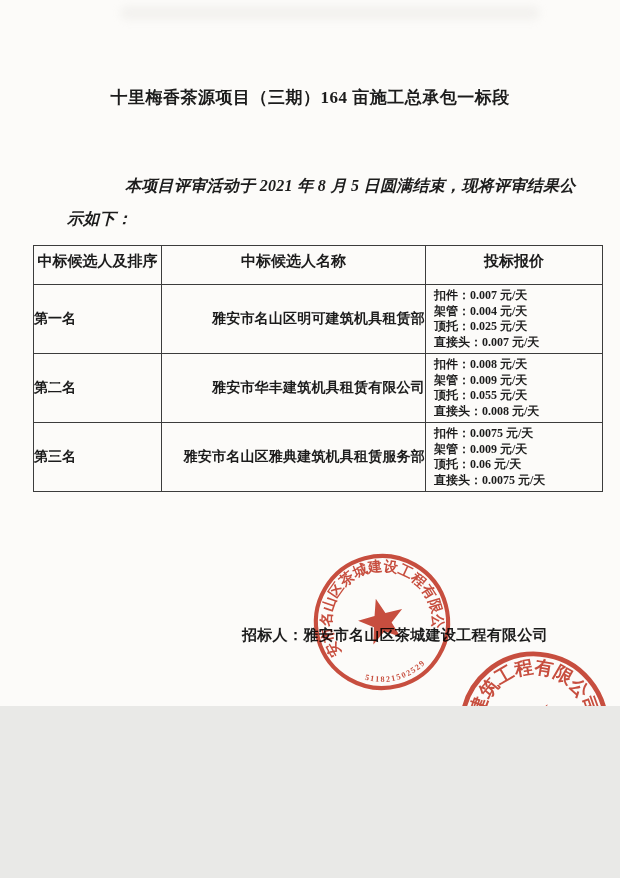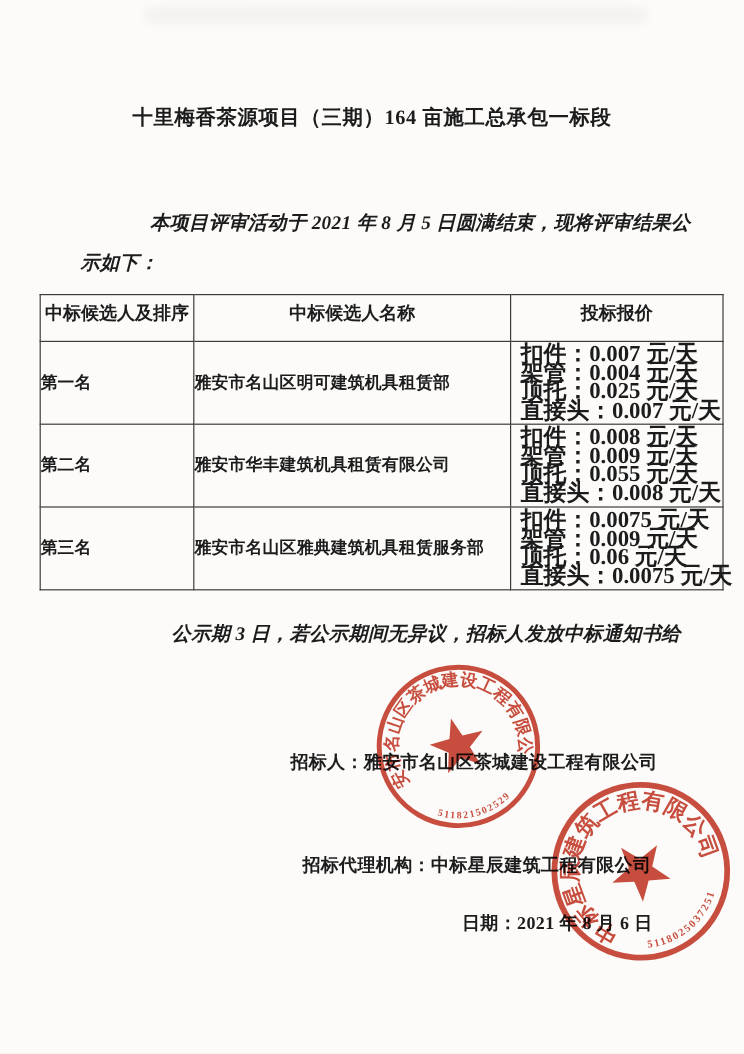--- a/index.html
+++ b/index.html
@@ -1,19 +1,19 @@
 <!DOCTYPE html>
 <html><head>
 <meta charset="utf-8">
 <style>
   * { margin:0; padding:0; box-sizing:border-box; }
   html,body { background:#e9e9e7; }
   .page {
     position:relative;
-    width:620px; height:878px;
+    width:620px; height:706px;
     margin:0 auto;
     background:#fcfbf9;
     font-family:"Liberation Serif","DejaVu Serif",serif;
     color:#1c1c1c;
     overflow:hidden;
   }
   .scan-artifact {
     position:absolute; left:120px; top:6px; width:420px; height:14px;
     background:#d8d6d2; opacity:.25; filter:blur(4px); border-radius:8px;
   }
@@ -33,22 +33,22 @@
   table.results th, table.results td {
     border:1.5px solid #3c3c3c;
     font-weight:600;
   }
   tr.hdr { height:39px;margin-left:44px; }
   tr.r1 { height:68px; }
   tr.r2 { height:65px; }
   tr.r3 { height:66px; }
   th.hcell { font-size:15px; text-align:center; vertical-align:top; padding-top:6px; font-weight:600; }
   td.rank  { font-size:14px; text-align:left; vertical-align:middle; }
-  td.name  { font-size:14px; text-align:left; vertical-align:middle; letter-spacing:.2px; }
-  td.price { font-size:19px; vertical-align:middle; padding:3px 4px 3px 8px; }
+  td.name  { font-size:14px; text-align:right; vertical-align:middle; letter-spacing:.2px; }
+  td.price { font-size:12px; vertical-align:middle; padding:3px 4px 3px 8px; }
   td.price div { line-height:15.5px; white-space:nowrap; }
 
   svg.stamp {
     position:absolute;
     mix-blend-mode:multiply;
     opacity:.92;
   }
   .seal-text { font-family:"Liberation Serif","DejaVu Serif",serif; font-weight:700; }
 </style>
 </head>
@@ -101,21 +101,20 @@
       <td class="price">
         <div>扣件：0.0075 元/天</div>
         <div>架管：0.009 元/天</div>
         <div>顶托：0.06 元/天</div>
         <div>直接头：0.0075 元/天</div>
       </td>
     </tr>
   </tbody>
     </table>
 
-  <div class="line body-text" style="left:143px; top:518px">公示期 3 日，若公示期间无异议，招标人发放中标通知书给</div>
 
   <div class="line sig-text" style="left:242px; top:626px">招标人：雅安市名山区茶城建设工程有限公司</div>
   <div class="line sig-text" style="left:252px; top:712px">招标代理机构：中标星辰建筑工程有限公司</div>
   <div class="line sig-text" style="left:385px; top:760px">日期：2021 年 8 月 6 日</div>
 
   <svg class="stamp" viewBox="0 0 200 200" style="left:307px; top:547px; width:150px; height:150px; transform:rotate(-15deg)">
     <defs>
       <path id="s1-top" d="M 36.1 123.3 A 68 68 0 1 1 163.9 123.3"></path>
       <path id="s1-bot" d="M 34.5 145.9 A 80 80 0 0 0 165.5 145.9"></path>
     </defs>

